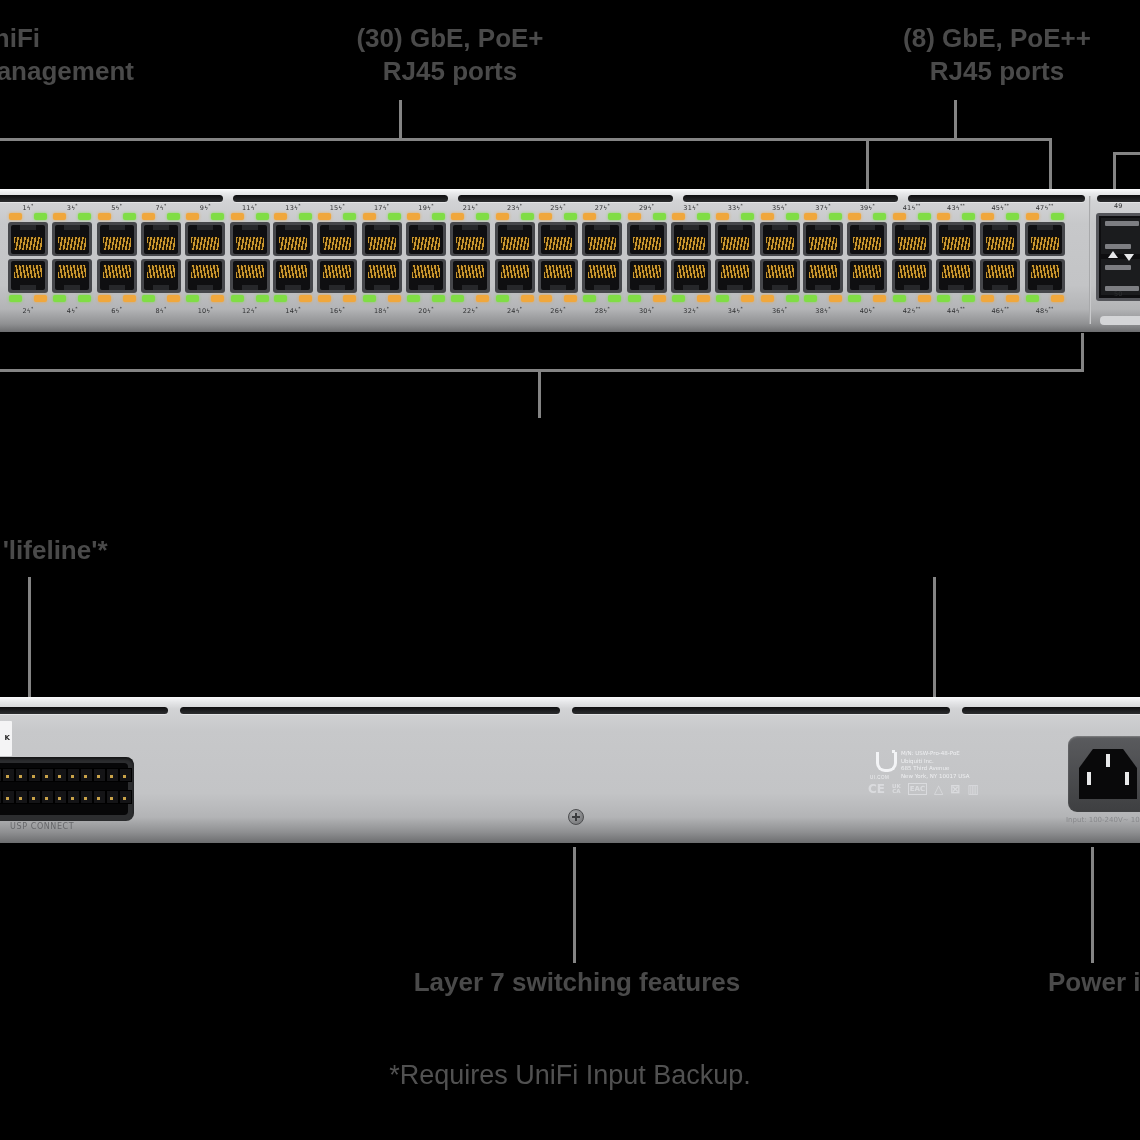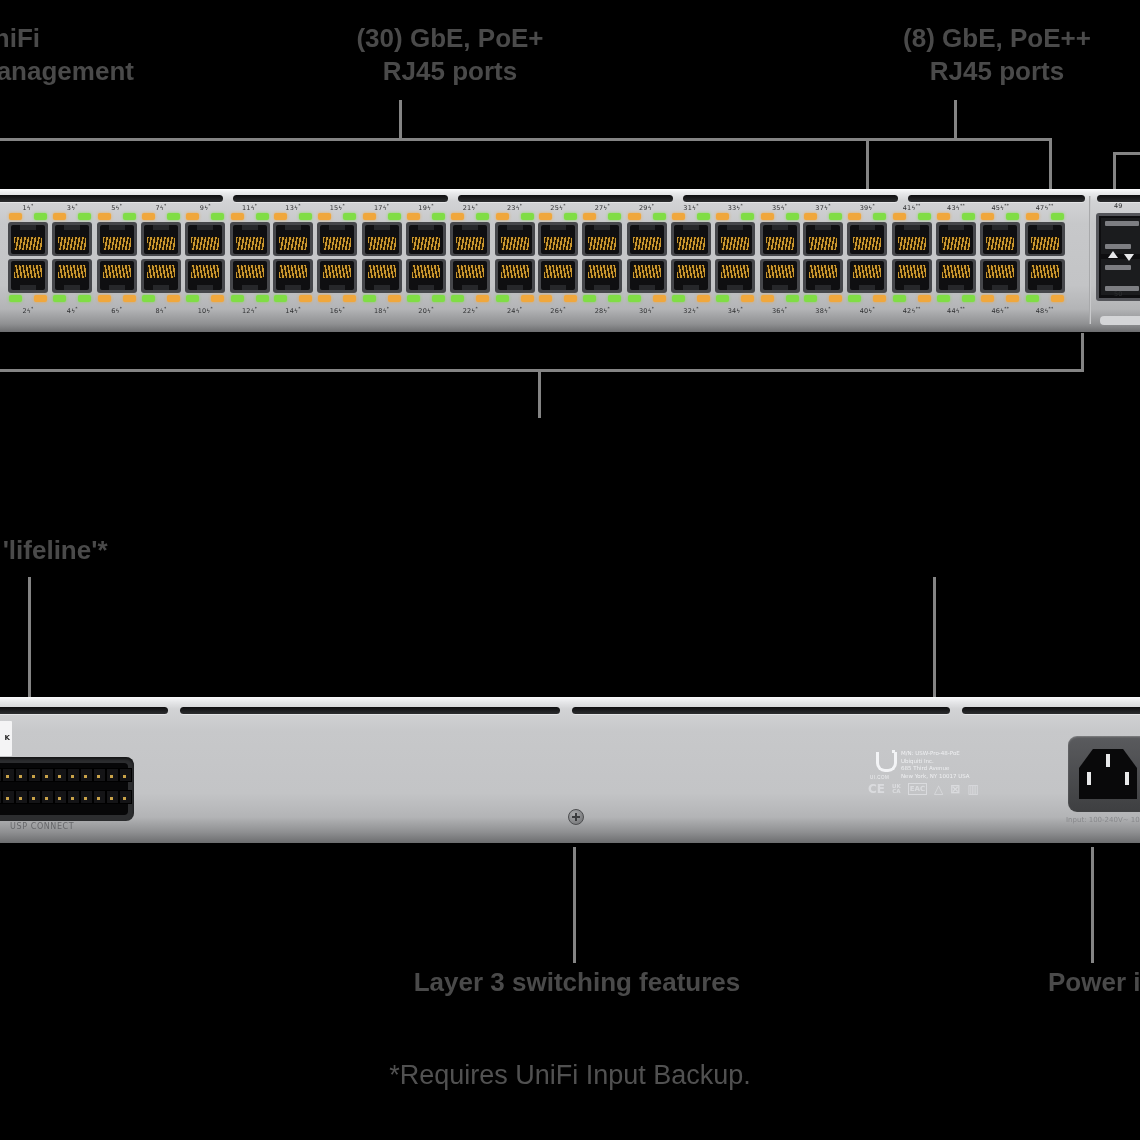--- a/index.html
+++ b/index.html
@@ -572,21 +572,21 @@
         <div class="bar" style="top:6px;width:26px"></div>
         <div class="bar" style="top:27px"></div>
       </div>
     <div class="tri up" style="left:12px;top:38px"></div>
     <div class="tri dn" style="left:28px;top:41px"></div>
   </div>
   <div class="sfpnum" style="left:1114px;top:290px">50</div>
   <div class="pill"></div>
 
   <div class="clabel leftalign" style="left:-110px;top:534px">Optional 'lifeline'*</div>
-  <div class="clabel" style="left:577px;top:966px">Layer 3 switching features</div>
+  <div class="clabel" style="left:577px;top:966px">Layer 7 switching features</div>
   <div class="clabel leftalign" style="left:1048px;top:966px">Power input</div>
   <div class="footnote" style="left:570px;top:1058px">*Requires UniFi Input Backup.</div>
 
   <div class="ln" style="left:28px;top:577px;width:3px;height:120px"></div>
   <div class="ln" style="left:933px;top:577px;width:3px;height:120px"></div>
   <div class="ln" style="left:573px;top:847px;width:3px;height:116px"></div>
   <div class="ln" style="left:1091px;top:847px;width:3px;height:116px"></div>
 
   <div class="chassis" id="rear-chassis"></div>
   <div id="rear-grooves">

